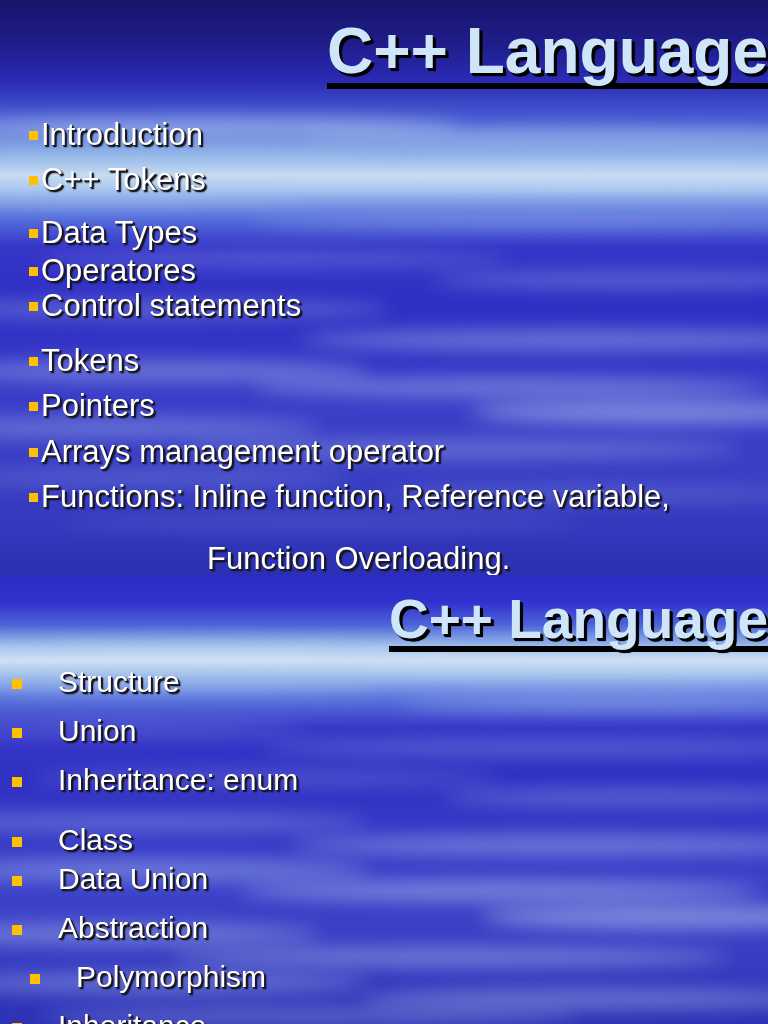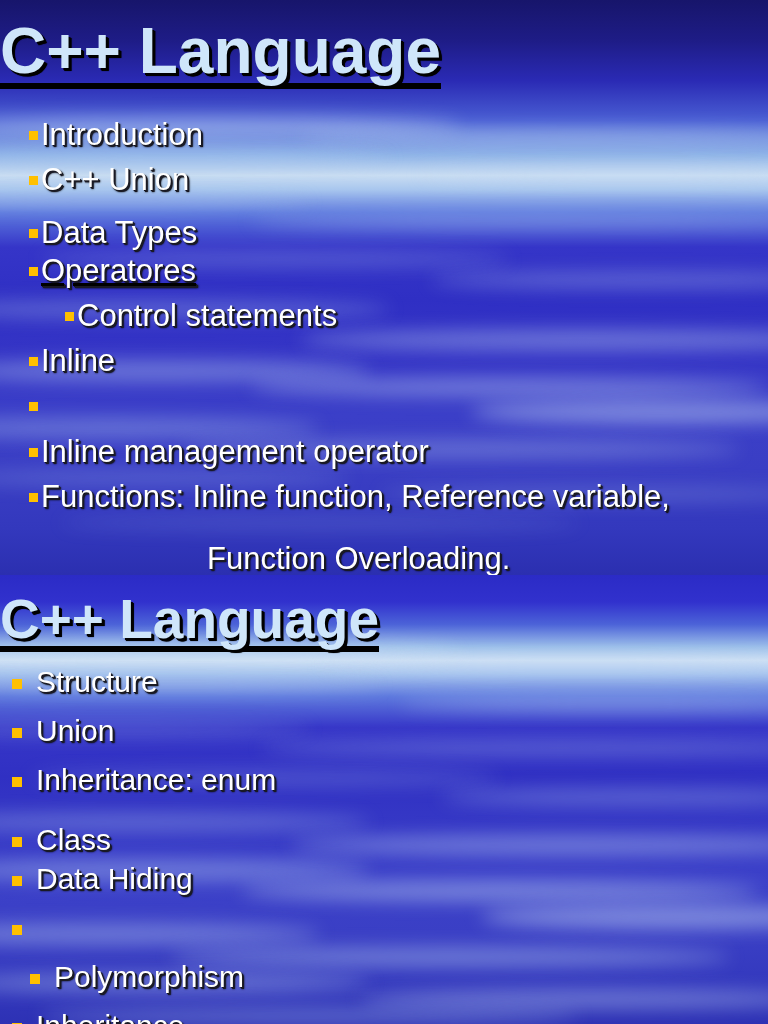--- a/index.html
+++ b/index.html
@@ -58,21 +58,21 @@
         #3a3fc5 80%,
         #3338bd 92%,
         #2d31b4 100%);
   }
 
   
   .wisp{ position:absolute; border-radius:50%; filter:blur(9px); pointer-events:none; }
 
   
   .title{
-    position:absolute; left:0; width:100%; text-align:left;
+    position:absolute; left:0; width:100%; text-align:right;
     color:#cfe6fa;
     font-weight:bold;
     letter-spacing:0px;
     white-space:nowrap;
     text-shadow:
        3px 3px 0 #000,
        3px 3px 1px #000,
        2px 2px 0 #000;
     text-decoration: underline;
   }
@@ -105,21 +105,21 @@
       2px 2px 2px #000,
       1px 1px 0 #20202c;
   }
 
   
   #list1 .row{ padding-left:29px; }
   #list1 .bullet{ width:9px; height:9px; margin-top:13px; margin-right:3px; }
   #list1 .txt{ font-size:31px; line-height:34px; }
 
   
-  #list2 .row{ padding-left:12px; }
+  #list2 .row{ padding-left:12px;gap:22px; }
   #list2 .bullet{ width:10px; height:10px; margin-top:14px; margin-right:14px; }
   #list2 .txt{ font-size:30px; line-height:34px; }
 
   
   .cont{
     position:absolute;
     color:#ffffff; font-size:31px; line-height:34px; white-space:nowrap;
     text-shadow:
       2px 2px 0 #1a1a24,
       2px 2px 2px #000,
@@ -158,44 +158,45 @@
 
     <h1 class="title"><span class="u">C++ Language</span></h1>
 
     <div class="list" id="list1">
       <div class="row" style="top:118px;">
         <span class="bullet"></span>
         <span class="txt">Introduction</span>
       </div>
       <div class="row" style="top:163px;">
         <span class="bullet"></span>
-        <span class="txt">C++ Union</span>
+        <span class="txt">C++ Tokens</span>
       </div>
       <div class="row" style="top:216px;">
         <span class="bullet"></span>
         <span class="txt">Data Types</span>
       </div>
-      <div class="row" style="top:254px;text-decoration:underline;">
+      <div class="row" style="top:254px;">
         <span class="bullet"></span>
         <span class="txt">Operatores</span>
       </div>
-      <div class="row" style="top:299px;margin-left:36px;">
+      <div class="row" style="top:289px;">
         <span class="bullet"></span>
         <span class="txt">Control statements</span>
       </div>
       <div class="row" style="top:344px;">
         <span class="bullet"></span>
-        <span class="txt">Inline</span>
+        <span class="txt">Tokens</span>
       </div>
       <div class="row" style="top:389px;">
         <span class="bullet"></span>
+        <span class="txt">Pointers</span>
       </div>
       <div class="row" style="top:435px;">
         <span class="bullet"></span>
-        <span class="txt">Inline management operator</span>
+        <span class="txt">Arrays management operator</span>
       </div>
       <div class="row" style="top:480px;">
         <span class="bullet"></span>
         <span class="txt">Functions: Inline function, Reference variable,</span>
       </div>
       <div class="cont" style="left:207px; top:542px;">Function Overloading.</div>
     </div>
 
   </section>
 
@@ -237,24 +238,25 @@
       <div class="row" style="top:188px;">
         <span class="bullet"></span>
         <span class="txt">Inheritance: enum</span>
       </div>
       <div class="row" style="top:248px;">
         <span class="bullet"></span>
         <span class="txt">Class</span>
       </div>
       <div class="row" style="top:287px;">
         <span class="bullet"></span>
-        <span class="txt">Data Hiding</span>
+        <span class="txt">Data Union</span>
       </div>
       <div class="row" style="top:336px;">
         <span class="bullet"></span>
+        <span class="txt">Abstraction</span>
       </div>
       <div class="row" style="top:385px;padding-left:30px;">
         <span class="bullet"></span>
         <span class="txt">Polymorphism</span>
       </div>
       <div class="row" style="top:434px;">
         <span class="bullet"></span>
         <span class="txt">Inheritance</span>
       </div>
     </div>

